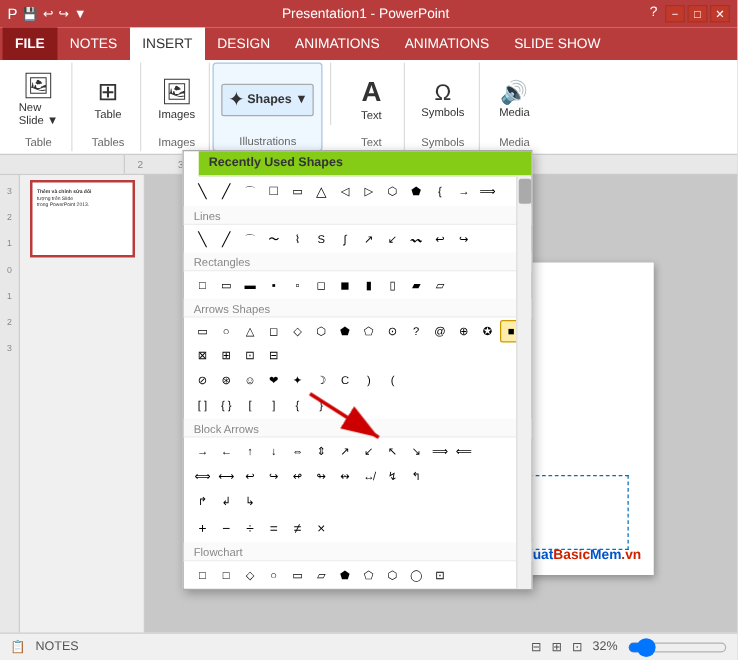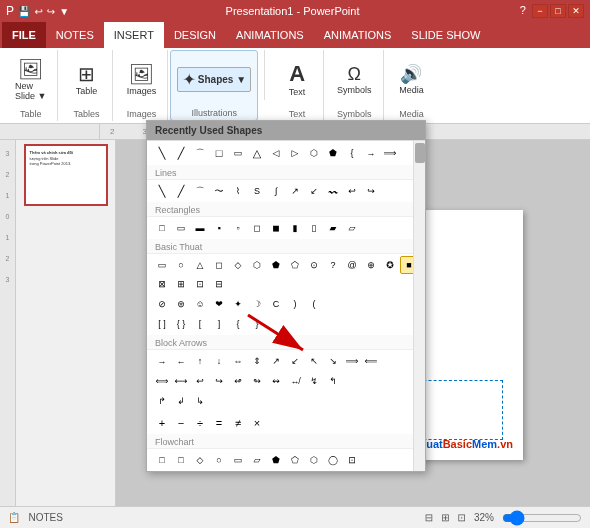--- a/index.html
+++ b/index.html
@@ -171,29 +171,30 @@
       top: 120px;
       left: 146px;
       width: 280px;
       background: white;
       border: 1px solid #aaa;
       box-shadow: 2px 2px 8px rgba(0,0,0,0.3);
       z-index: 100;
       font-size: 10px;
     }
     .shapes-dropdown-header {
-      background: #a3a3a3;
+      background: #84cc16;
       padding: 4px 8px;
       font-size: 10px;
       font-weight: bold;
       color: #333;
       border-bottom: 1px solid #ddd;
       display: flex;
       align-items: center;
       justify-content: space-between;
+      margin-left: 12px;
     }
     .shapes-section-label {
       font-size: 9px;
       color: #888;
       padding: 3px 8px 1px;
       border-bottom: 1px solid #eee;
       background: #fafafa;
     }
     .shapes-row {
       display: flex;
@@ -446,21 +447,21 @@
       <div class="shape-icon" style="font-size:9px;">▪</div>
       <div class="shape-icon" style="font-size:9px;">▫</div>
       <div class="shape-icon" style="font-size:9px;">◻</div>
       <div class="shape-icon" style="font-size:9px;">◼</div>
       <div class="shape-icon" style="font-size:9px;">▮</div>
       <div class="shape-icon" style="font-size:9px;">▯</div>
       <div class="shape-icon" style="font-size:9px;">▰</div>
       <div class="shape-icon" style="font-size:9px;">▱</div>
     </div>
 
-    <div class="shapes-section-label">Basic Thuat</div>
+    <div class="shapes-section-label">Arrows Shapes</div>
     <div class="shapes-row" style="padding:2px 6px;">
       <div class="shape-icon" style="font-size:9px;">▭</div>
       <div class="shape-icon" style="font-size:9px;">○</div>
       <div class="shape-icon" style="font-size:9px;">△</div>
       <div class="shape-icon" style="font-size:9px;">◻</div>
       <div class="shape-icon" style="font-size:9px;">◇</div>
       <div class="shape-icon" style="font-size:9px;">⬡</div>
       <div class="shape-icon" style="font-size:9px;">⬟</div>
       <div class="shape-icon" style="font-size:9px;">⬠</div>
       <div class="shape-icon" style="font-size:9px;">⊙</div>

